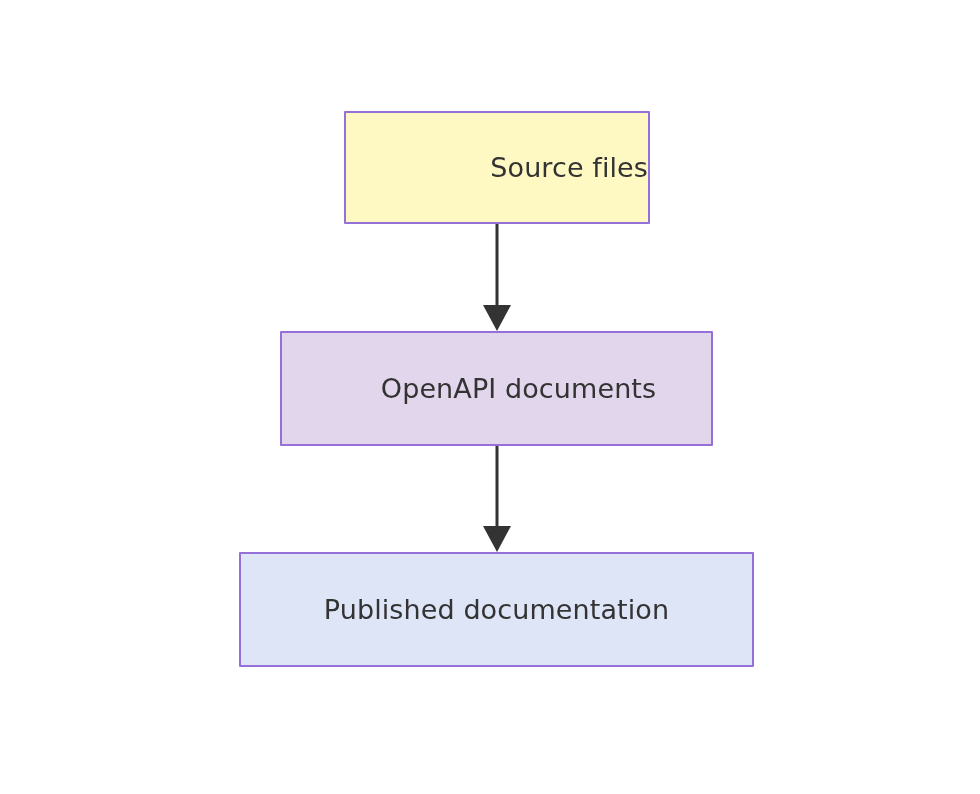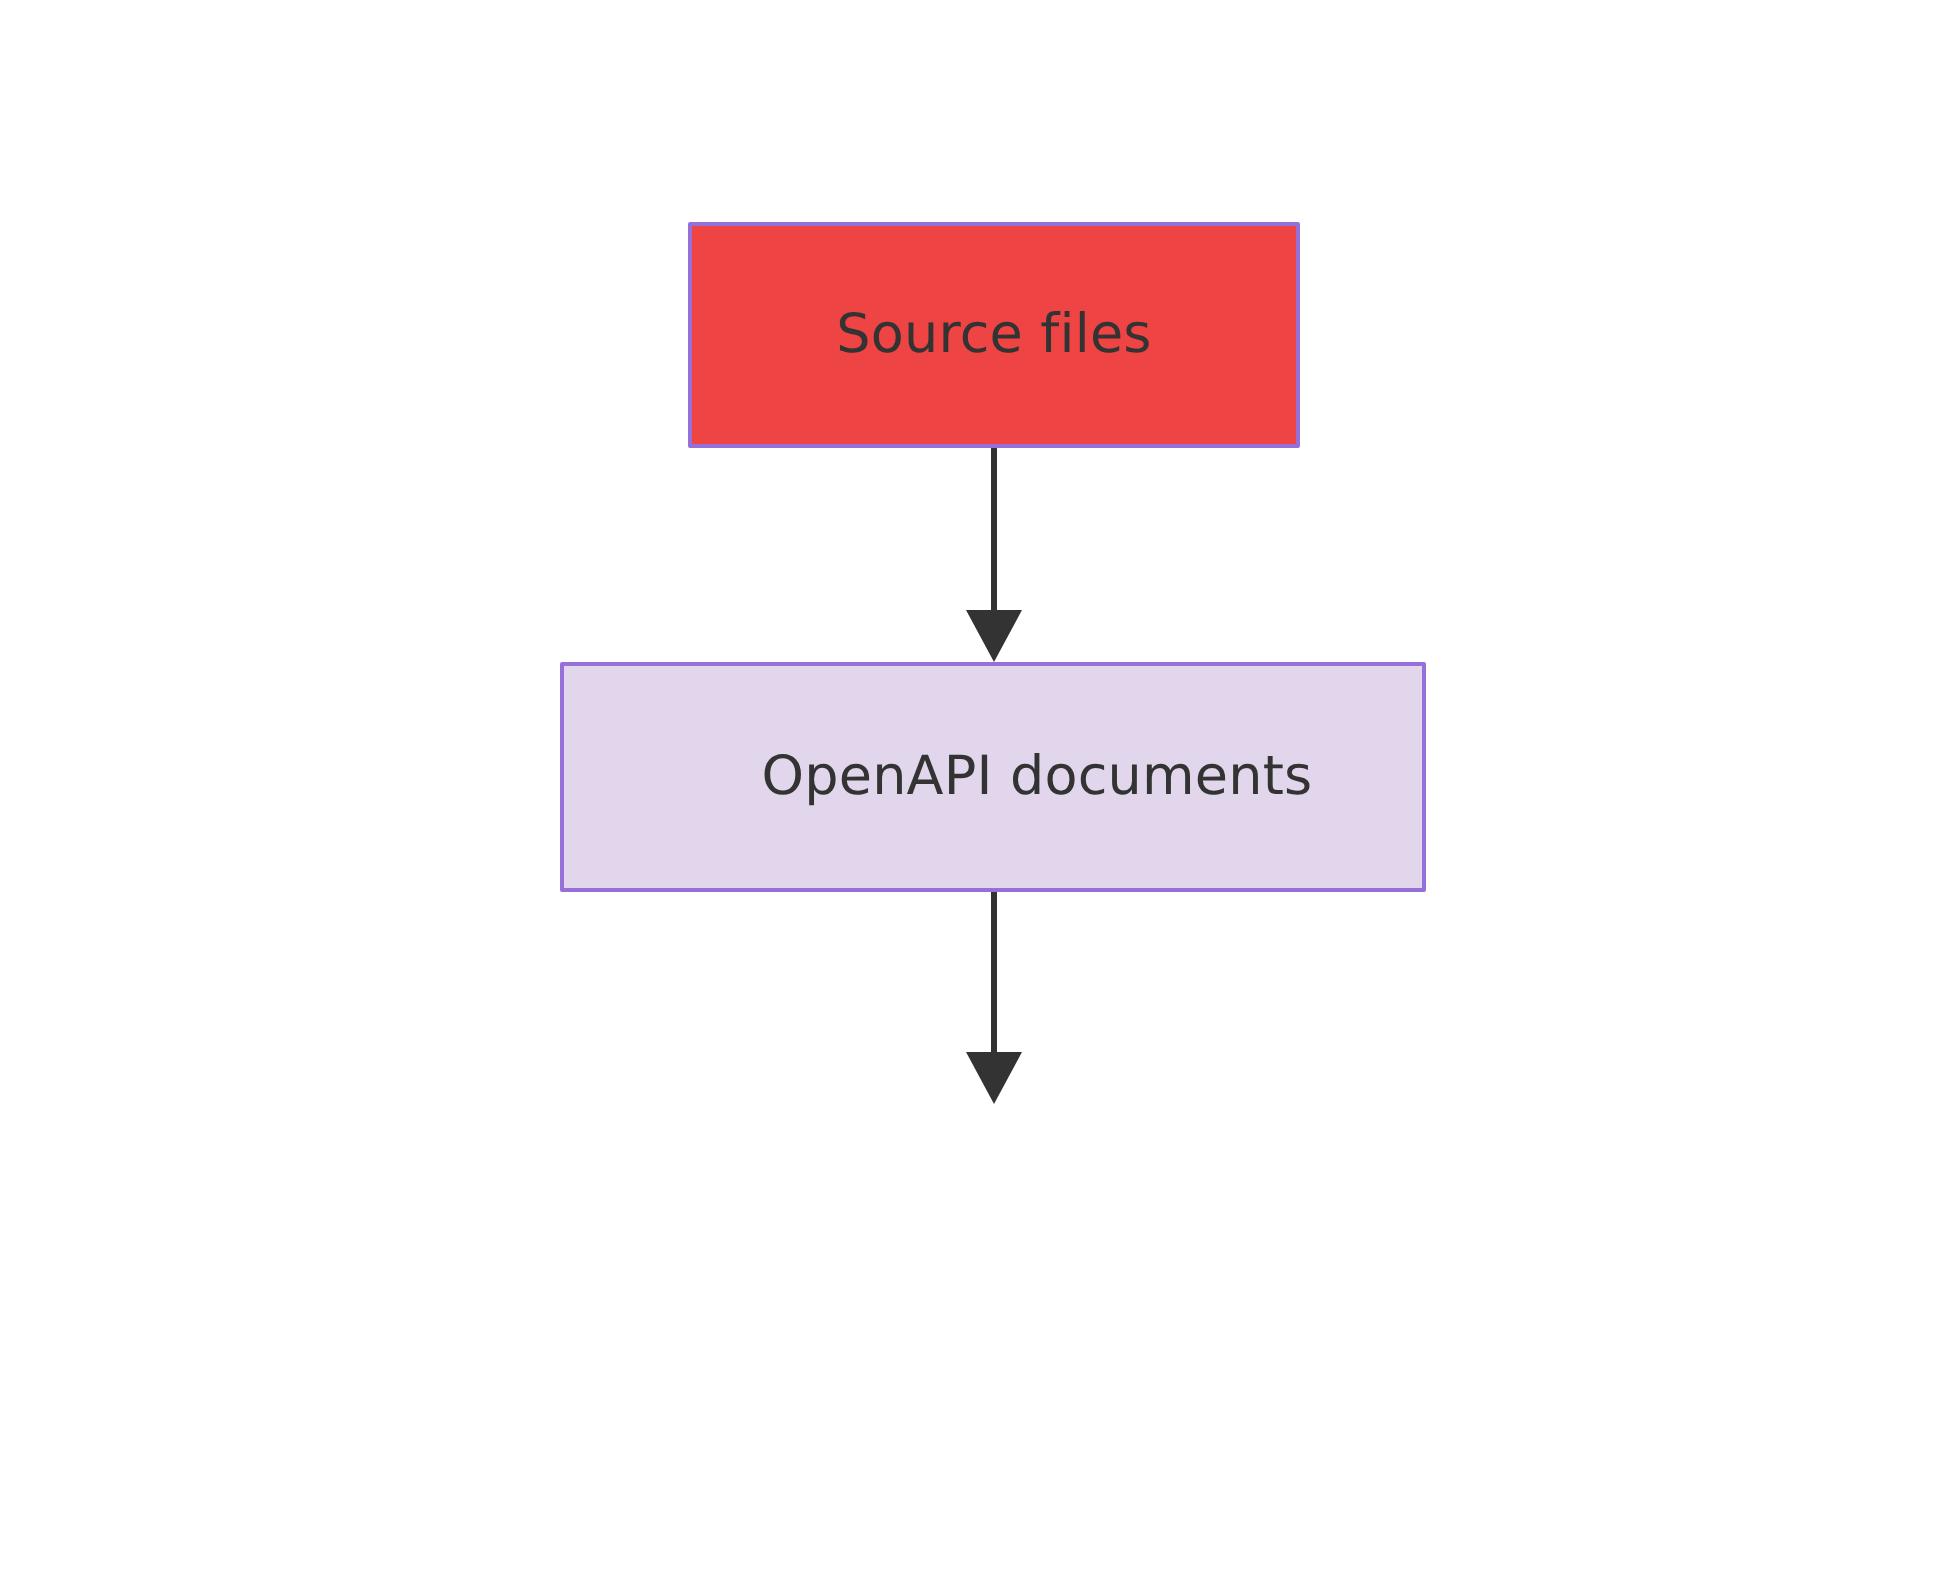--- a/index.html
+++ b/index.html
@@ -89,22 +89,25 @@
       <line class="edge-line" x1="497" y1="224" x2="497" y2="318"></line>
       <polygon class="edge-arrowhead" points="497,331 483,305 511,305"></polygon>
     </g>
 
     <g>
       <line class="edge-line" x1="497" y1="446" x2="497" y2="539"></line>
       <polygon class="edge-arrowhead" points="497,552 483,526 511,526"></polygon>
     </g>
   </svg>
 
-  <div class="flow-node" id="node-source-files" style="background:#ef4444;">
+  <div class="flow-node" id="node-source-files" style="background:#fef9c3;justify-content:flex-end;">
     <span class="node-label">Source files</span>
   </div>
 
   <div class="flow-node" id="node-openapi-documents" style="background:#e2d6ec;">
     <span class="node-label">OpenAPI documents</span>
   </div>
 
+  <div class="flow-node" id="node-published-documentation" style="background:#dde5f7;">
+    <span class="node-label">Published documentation</span>
+  </div>
 
 </div>
 
 </body></html>

